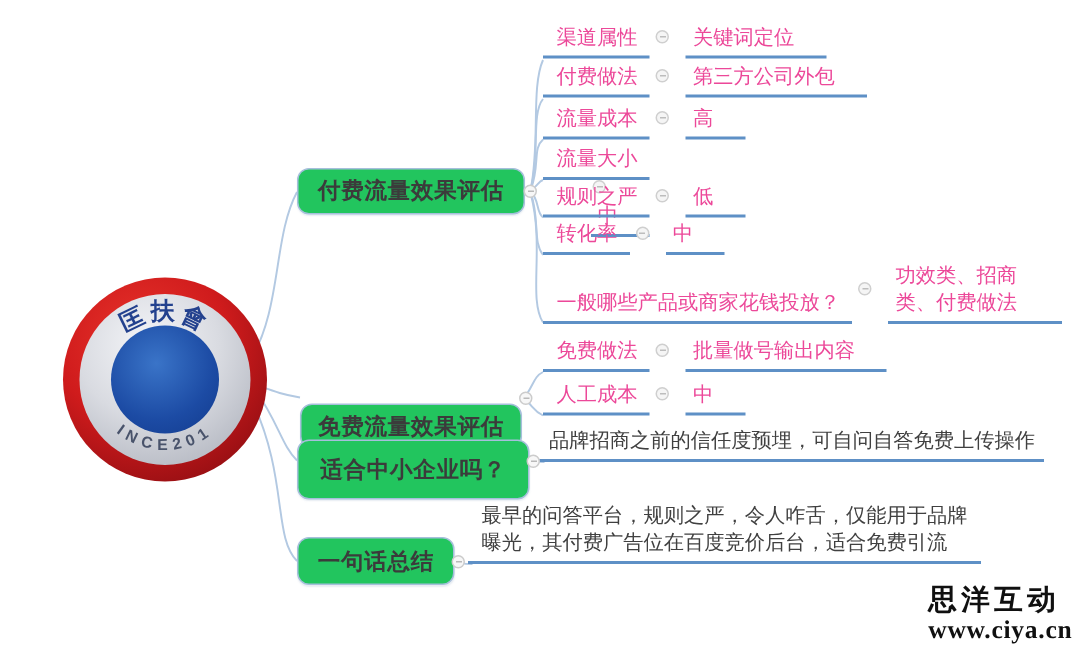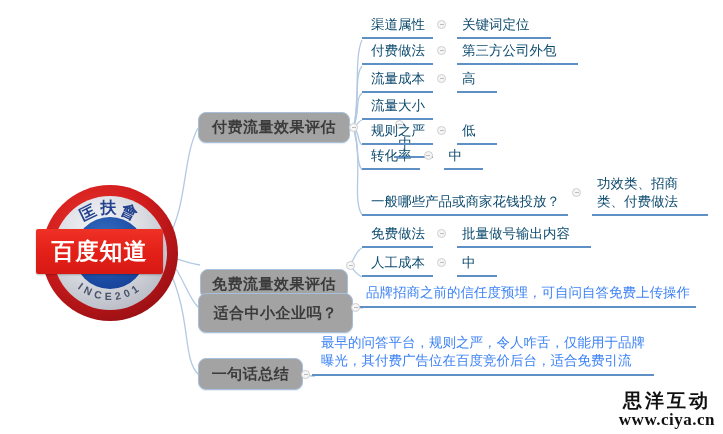--- a/index.html
+++ b/index.html
@@ -23,53 +23,53 @@
   .badge-svg { position:absolute; inset:0; }
 
   
   .root-label { position:absolute; left:36px; top:229px; width:127px; height:45px; z-index:3;
     background:linear-gradient(180deg,#ef3126 0%, #e21f18 55%, #d81a14 100%);
     border-radius:2px; display:flex; align-items:center; justify-content:center;
     color:#ffffff; font-size:23px; font-weight:700; letter-spacing:1px;
     box-shadow:0 1px 2px rgba(0,0,0,0.25); }
 
   
-  .node-box { position:absolute; z-index:2; background:#a3a3a3;
+  .node-box { position:absolute; z-index:2; background:#22c55e;
     border:1.6px solid #a6bfdb; border-radius:8px;
     display:flex; align-items:center; justify-content:center;
     color:#3b3b3b; font-size:15px; font-weight:600; letter-spacing:0.5px;
     box-shadow:0 1px 1px rgba(160,180,205,0.25); }
   .box-paid   { left:198px; top:112px; width:152px; height:31px; }
   .box-free   { left:200px; top:250px; width:148px; height:30px;margin-top:19px; }
   .box-sme    { left:198px; top:293px; width:155px; height:40px; }
   .box-summary{ left:198px; top:358px; width:105px; height:32px; }
 
   
   .handle { position:absolute; z-index:3; width:9px; height:9px; border-radius:50%;
     background:#f7f7f7; border:1px solid #cccccc; }
   .handle::after { content:""; position:absolute; left:1.5px; right:1.5px; top:3px;
     height:1px; background:#b9b9b9; }
 
   
   .leaf-row { position:absolute; z-index:2; display:flex; align-items:flex-end; white-space:nowrap; }
   .leaf-label, .leaf-value {
-    font-size:13.5px; color:#0c4a6e; line-height:18px;
+    font-size:13.5px; color:#ec4899; line-height:18px;
     padding:0 8px 3px 9px; border-bottom:2px solid #5e90c6; }
   .leaf-value { margin-left:11px; padding:0 21px 3px 5px; }
   .leaf-icon { position:relative; width:9px; height:9px; border-radius:50%;
     background:#f5f5f5; border:1px solid #cfcfcf; align-self:center; margin:0 0 6px 4px; flex:none; }
   .leaf-icon::after { content:""; position:absolute; left:1.5px; right:1.5px; top:3px;
     height:1px; background:#bdbdbd; }
   .leaf-value.two-line { white-space:normal; width:116px; line-height:18px; padding:0 4px 3px 5px; }
-  .leaf-text { position:absolute; z-index:2; font-size:13.5px; color:#3b82f6;
-    line-height:18px; border-bottom:2px solid #5e90c6; padding:0 6px 3px 9px; white-space:nowrap;font-family:Liberation Mono, monospace; }
+  .leaf-text { position:absolute; z-index:2; font-size:13.5px; color:#404040;
+    line-height:18px; border-bottom:2px solid #5e90c6; padding:0 6px 3px 9px; white-space:nowrap; }
   .leaf-text.wrap { white-space:normal; }
 
   
-  .watermark { position:absolute; right:8px; bottom:5px; z-index:4; text-align:center;
+  .watermark { position:absolute; right:8px; bottom:5px; z-index:4; text-align:left;
     color:#101010; font-weight:800; line-height:1.05;
     text-shadow:-1px -1px 0 #fff, 1px -1px 0 #fff, -1px 1px 0 #fff, 1px 1px 0 #fff,
                  0 -1px 0 #fff, 0 1px 0 #fff, -1px 0 0 #fff, 1px 0 0 #fff; }
   .watermark .wm1 { font-size:19px; letter-spacing:3px; }
   .watermark .wm2 { font-size:17px; letter-spacing:0.5px;font-family:Liberation Serif, serif; }
 </style>
 </head>
 <body>
 
 <div class="canvas">
@@ -110,21 +110,20 @@
       </defs>
       <text font-size="16" font-weight="bold" fill="#23418e" letter-spacing="3">
         <textPath href="#arcTop" startOffset="50%" text-anchor="middle">匡扶會</textPath>
       </text>
       <text font-size="10.5" font-weight="bold" fill="#49536b" letter-spacing="4">
         <textPath href="#arcBottom" startOffset="50%" text-anchor="middle">INCE201</textPath>
       </text>
     </svg>
   </div>
 
-  <div class="root-label">百度知道</div>
 
   <div class="node-box box-paid">付费流量效果评估</div>
   <div class="node-box box-free">免费流量效果评估</div>
   <div class="node-box box-sme">适合中小企业吗？</div>
   <div class="node-box box-summary">一句话总结</div>
 
   <div class="handle" style="left:349px; top:123px;"></div>
   <div class="handle" style="left:346px; top:261px;"></div>
   <div class="handle" style="left:351px; top:303px;"></div>
   <div class="handle" style="left:301px; top:370px;"></div>

